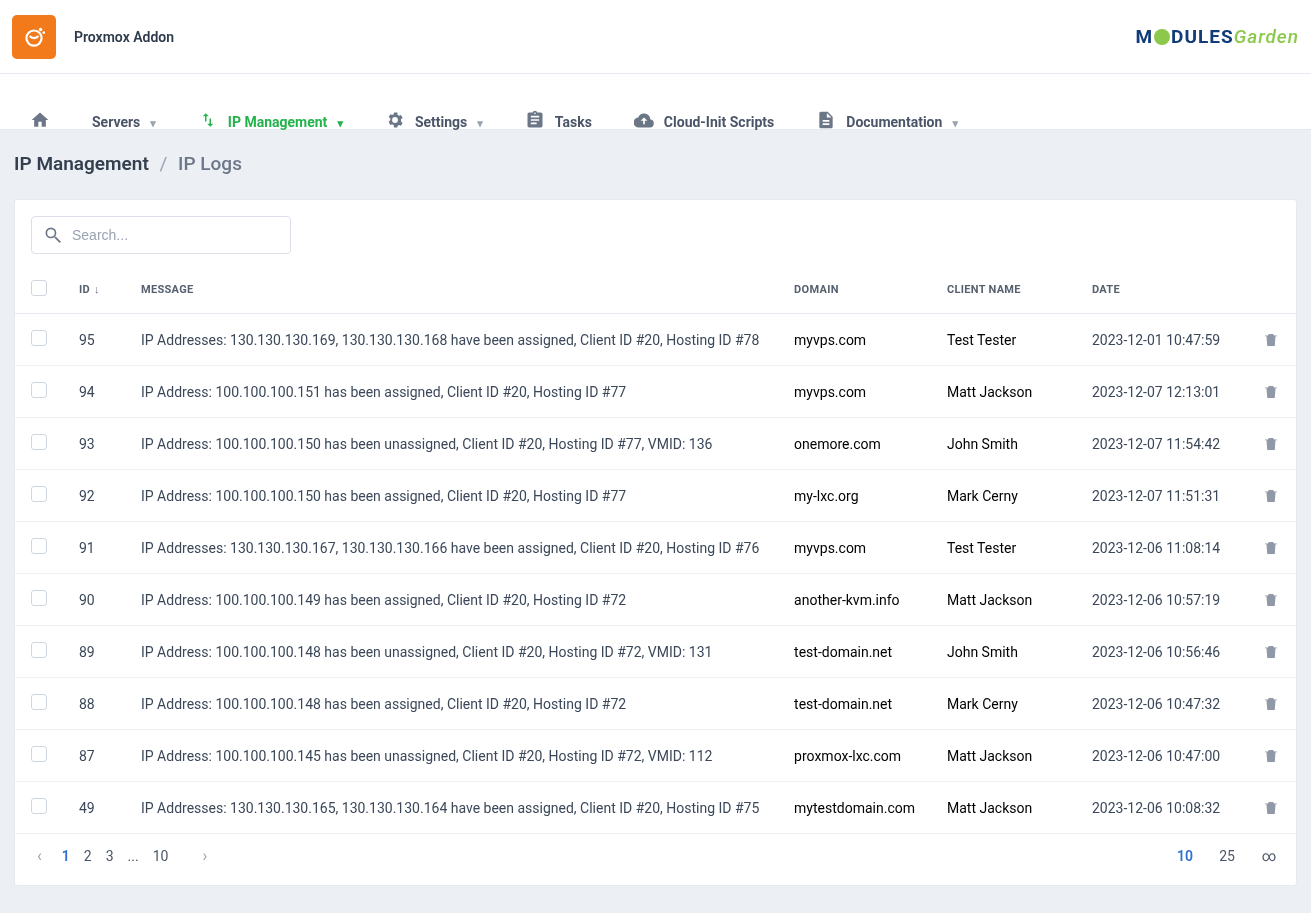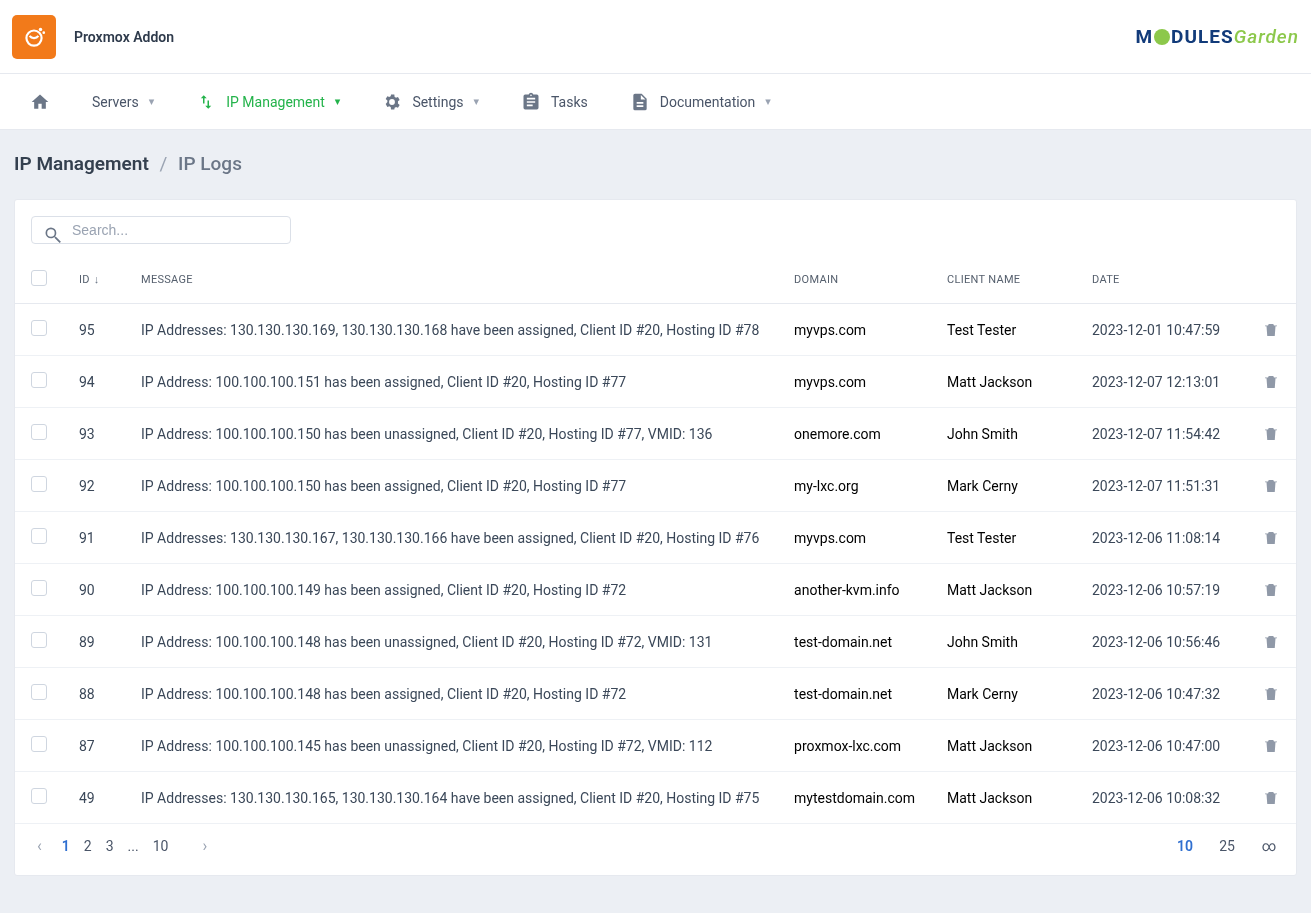--- a/index.html
+++ b/index.html
@@ -5,37 +5,37 @@
 *{box-sizing:border-box;margin:0;padding:0}
 body{font-family:-apple-system,"Segoe UI",Roboto,Helvetica,Arial,sans-serif;background:#eceff4;color:#3b4859;font-size:14px;width:1311px}
 header.top{background:#fff;border-bottom:1px solid #e6e9ef;height:74px;display:flex;align-items:center;padding:0 12px}
 .logo-box{width:44px;height:44px;background:#f27a1a;border-radius:5px;display:flex;align-items:center;justify-content:center;margin-right:18px}
 .app-title{font-size:14px;font-weight:600;color:#2e3a4b}
 .brand-right{margin-left:auto;font-size:19px;font-weight:700;letter-spacing:1px}
 .brand-right .mg-blue{color:#123b7a}
 .brand-right .mg-green{color:#8cc84b;font-style:italic;font-weight:500}
 .brand-right .mg-bullet{display:inline-block;width:16px;height:16px;background:#8cc84b;border-radius:50%;vertical-align:-2px;margin:0 1px}
 nav.tabs{background:#fff;border-bottom:1px solid #e6e9ef;display:flex;align-items:center;height:56px;padding:0 12px;gap:6px}
-nav.tabs .tab{display:flex;align-items:center;gap:10px;padding:0 18px;height:56px;cursor:pointer;color:#4a5568;font-weight:400;font-size:14px}
+nav.tabs .tab{display:flex;align-items:flex-end;gap:10px;padding:0 18px;height:56px;cursor:pointer;color:#4a5568;font-weight:700;font-size:14px}
 nav.tabs .tab.active{color:#24b34b}
 nav.tabs .tab .chev{font-size:11px;color:#9aa3b2}
 nav.tabs .tab.active .chev{color:#24b34b}
 nav.tabs .tab .ico{width:20px;height:20px;display:flex;align-items:center;justify-content:center;color:#6b7687}
 nav.tabs .tab.active .ico{color:#24b34b}
 .crumbs{padding:22px 14px 10px;font-size:19px;color:#34404f;font-weight:600}
 .crumbs .sep{color:#9aa3b2;font-weight:400;margin:0 6px}
 .crumbs .cur{color:#6b7687;font-weight:500}
 .panel{background:#fff;border:1px solid #e6e9ef;border-radius:3px;margin:14px;padding-bottom:8px}
 .search-wrap{padding:16px 16px 12px}
 .search{position:relative;width:260px}
-.search input{width:100%;height:28px;border:1px solid #dbe0e8;border-radius:4px;padding:0 10px 0 40px;font-size:14px;color:#3b4859}
+.search input{width:100%;height:38px;border:1px solid #dbe0e8;border-radius:4px;padding:0 10px 0 40px;font-size:14px;color:#3b4859}
 .search input::placeholder{color:#9aa3b2}
 .search .sicon{position:absolute;left:12px;top:9px;color:#6b7687}
 table{width:100%;border-collapse:collapse}
-thead th{text-align:left;font-size:11px;font-weight:400;color:#56606e;text-transform:uppercase;letter-spacing:.3px;padding:14px 16px;border-bottom:1px solid #e6e9ef}
+thead th{text-align:left;font-size:11px;font-weight:700;color:#56606e;text-transform:uppercase;letter-spacing:.3px;padding:14px 16px;border-bottom:1px solid #e6e9ef}
 tbody td{padding:16px 16px;border-bottom:1px solid #eef1f5;color:#3b4859;font-size:14px;vertical-align:middle}
 tbody tr:last-child td{border-bottom:1px solid #eef1f5}
 .chk{width:16px;height:16px;border:1px solid #cfd6e0;border-radius:3px;display:inline-block;background:#fff}
 a.link{color:#000000;text-decoration:none}
 .trash{color:#9099a8;cursor:pointer}
 .sort-arrow{font-size:11px;color:#6b7687;margin-left:4px}
 .pager{display:flex;align-items:center;padding:12px 16px;gap:14px}
 .pager .pg{min-width:22px;text-align:center;color:#4a5568;cursor:pointer;font-size:14px}
 .pager .pg.active{color:#2f6fd0;font-weight:600}
 .pager .nav-arrow{color:#9aa3b2;cursor:pointer;font-size:16px;padding:0 6px}
@@ -100,20 +100,28 @@
     <span class="ico">
         <svg width="20" height="20" viewBox="0 0 24 24" fill="#6b7687">
           <path d="M19 3h-4.18A3 3 0 009.18 3H5a2 2 0 00-2 2v14a2 2 0 002 2h14a2 2 0 002-2V5a2 2 0 00-2-2zm-7 0a1 1 0 110 2 1 1 0 010-2zm2 14H7v-2h7v2zm3-4H7v-2h10v2zm0-4H7V7h10v2z"></path>
         </svg>
       </span>
     <span>Tasks</span>
   </div>
   <div class="tab">
     <span class="ico">
         <svg width="20" height="20" viewBox="0 0 24 24" fill="#6b7687">
+          <path d="M19.35 10.04A7.49 7.49 0 005.07 9 5.99 5.99 0 006 21h13a5 5 0 00.35-9.96zM13 13v4h-2v-4H8l4-4 4 4h-3z"></path>
+        </svg>
+      </span>
+    <span>Cloud-Init Scripts</span>
+  </div>
+  <div class="tab">
+    <span class="ico">
+        <svg width="20" height="20" viewBox="0 0 24 24" fill="#6b7687">
           <path d="M14 2H6a2 2 0 00-2 2v16a2 2 0 002 2h12a2 2 0 002-2V8l-6-6zm2 16H8v-2h8v2zm0-4H8v-2h8v2zm-3-5V3.5L18.5 9H13z"></path>
         </svg>
       </span>
     <span>Documentation</span>
     <span class="chev">▾</span>
   </div>
 </nav>
 
 <div class="crumbs">
   <span>IP Management</span>

